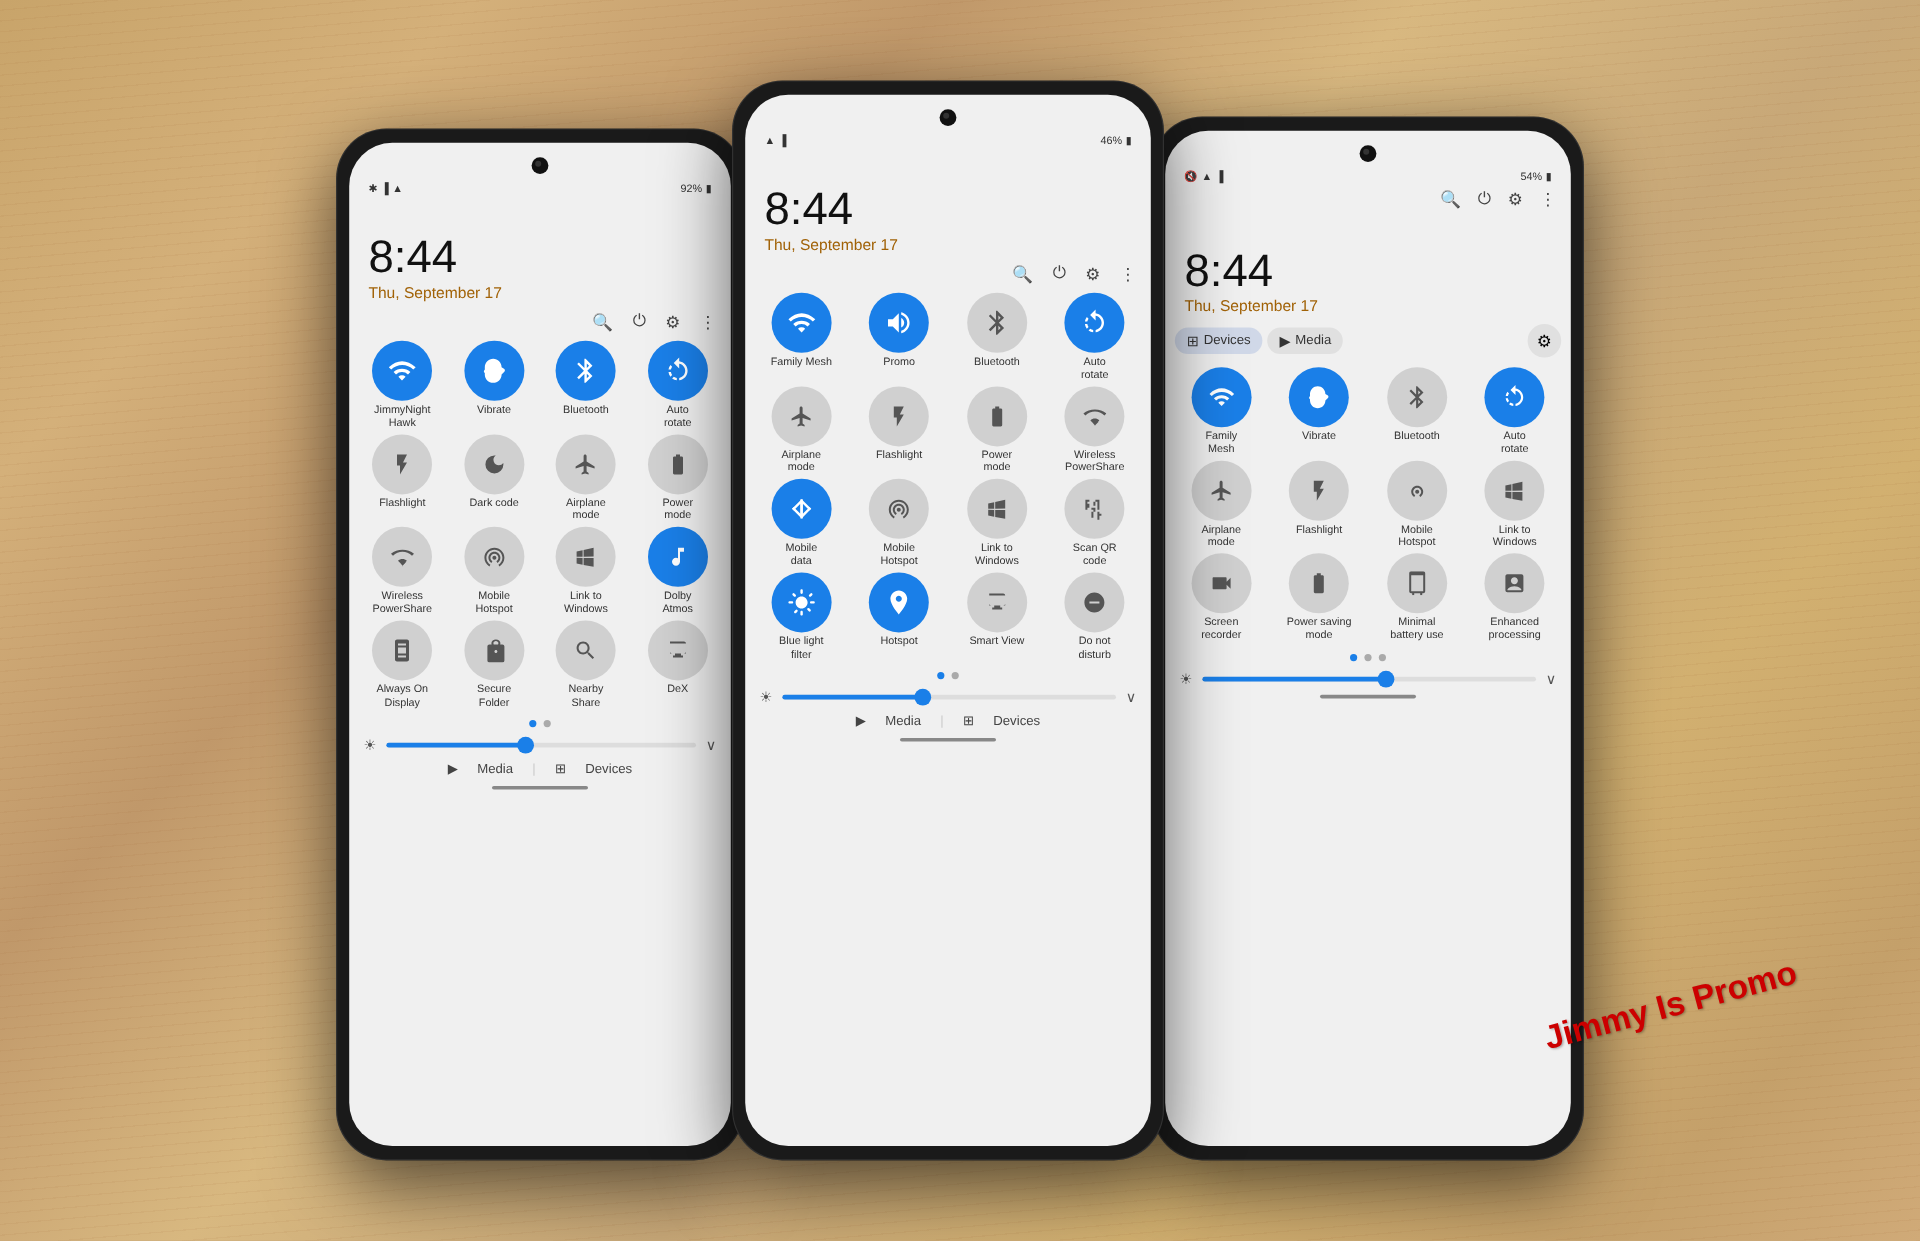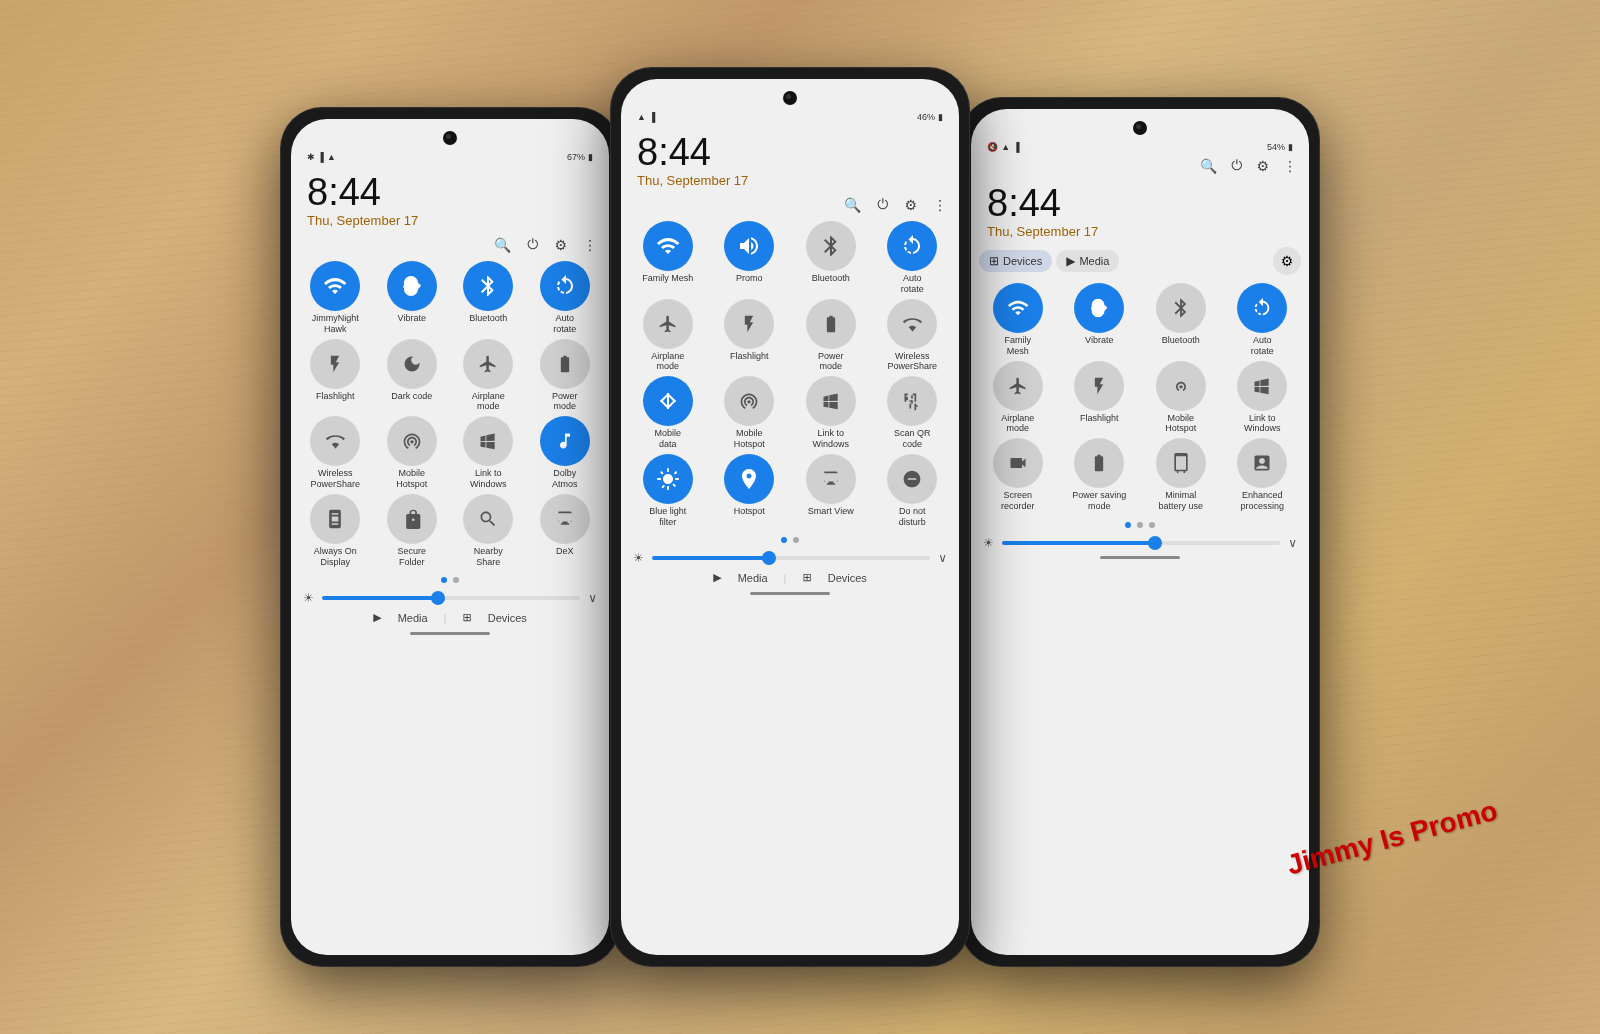--- a/index.html
+++ b/index.html
@@ -131,20 +131,21 @@
     .status-icons {
       display: flex;
       gap: 3px;
       align-items: center;
       font-size: 9px;
     }
 
     
     .time-area {
       padding: 8px 16px 4px;
+      margin-top: 23px;
     }
     .time-big {
       font-size: 38px;
       font-weight: 300;
       color: #111;
       line-height: 1;
     }
     .date-text {
       font-size: 13px;
       color: #a16207;
@@ -352,21 +353,21 @@
   <div class="phone phone-left">
     <div class="phone-inner">
       <div class="camera"></div>
       <div class="status-bar">
         <div class="status-icons">
           <span>✱</span>
           <span>▐</span>
           <span>▲</span>
         </div>
         <div class="status-icons">
-          <span>67%</span>
+          <span>92%</span>
           <span>▮</span>
         </div>
       </div>
       <div class="time-area">
         <div class="time-big">8:44</div>
         <div class="date-text">Thu, September 17</div>
       </div>
       <div class="qs-toolbar">
         <span class="qs-icon">🔍</span>
         <span class="qs-icon">⏻</span>

